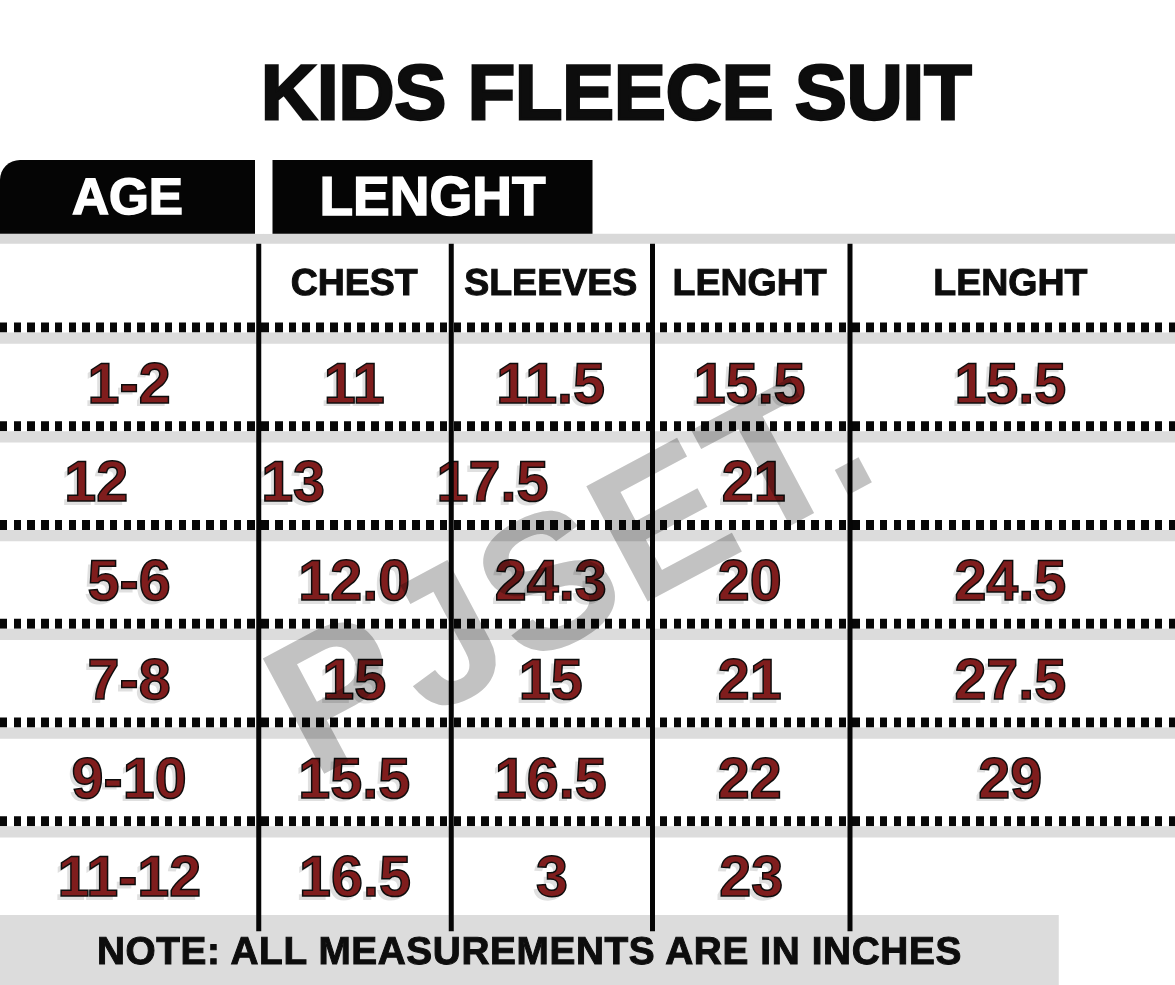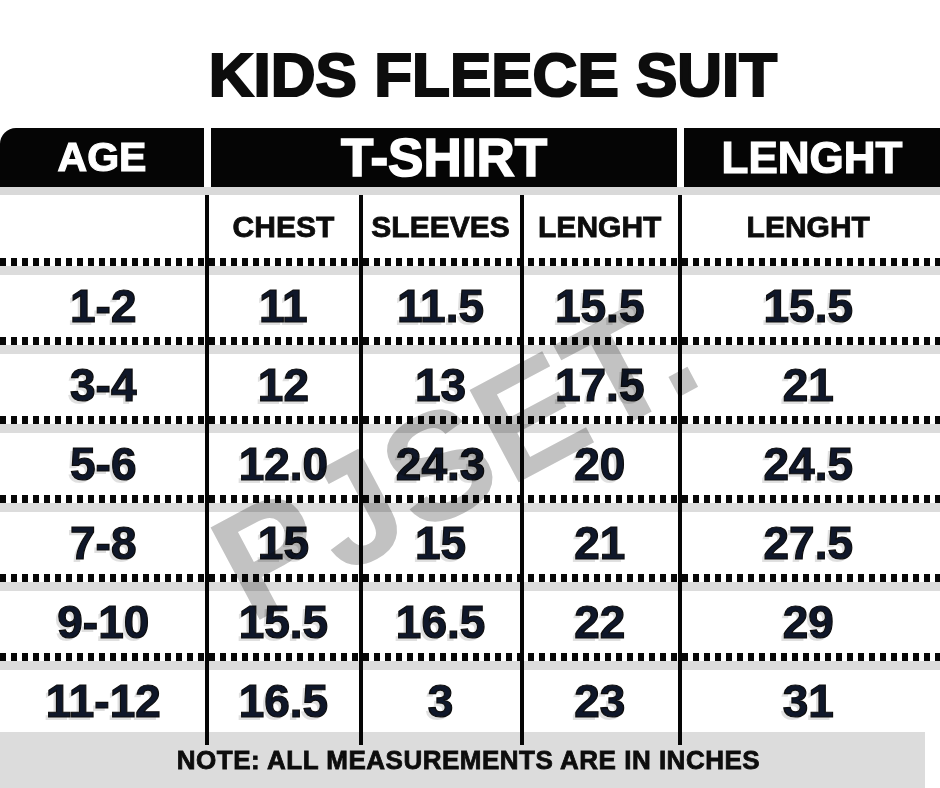--- a/index.html
+++ b/index.html
@@ -27,39 +27,39 @@
   .hdr .c-age{width:204px;border-radius:16px 0 0 0;font-size:41px;-webkit-text-stroke:1.2px #fff;}
   .hdr .c-tshirt{width:466px;font-size:53px;-webkit-text-stroke:1.6px #fff;}
   .hdr .c-trouser{width:256px;font-size:44px;-webkit-text-stroke:1.2px #fff;}
   .hdr-shadow{height:8px;width:940px;background:#d9d9d9;}
   
   .cols{display:flex;width:938px;}
   .c1{width:207px;}.c2{width:154px;}.c3{width:161px;}.c4{width:158px;}.c5{width:260px;}
   .cols div{display:flex;align-items:center;justify-content:center;text-align:center;}
   .subhdr{height:63px;font-weight:bold;font-size:30px;color:#0d0d0d;}
   .subhdr div{-webkit-text-stroke:0.8px #0d0d0d;}
-  .row{height:62px;font-weight:bold;font-size:46px;color:#0f172a;}
+  .row{height:62px;font-weight:bold;font-size:46px;color:#7f1d1d;}
   .row div{
     -webkit-text-stroke:1.2px #0d0d0d;
     text-shadow:-3px 3px 0 rgba(0,0,0,0.12);
     white-space:nowrap;
   }
   
   .sep{height:17px;width:940px;}
   .sep .dots{height:8px;background-image:repeating-linear-gradient(90deg,#070707 0 6px,#ffffff 6px 11px);}
   .sep .shade{height:9px;background:#dcdcdc;}
   
   .vline{position:absolute;top:67px;height:550px;width:4px;background:#050505;z-index:2;}
   .vl1{left:205px;}.vl2{left:359px;}.vl3{left:520px;}.vl4{left:678px;}
   
   .note{
-    height:57px;width:913px;background:#dcdcdc;
+    height:57px;width:847px;background:#dcdcdc;
     display:flex;align-items:center;justify-content:center;
-    font-weight:bold;font-size:26px;color:#0d0d0d;letter-spacing:0.5px;
-    -webkit-text-stroke:0.8px #0d0d0d;white-space:nowrap;padding-left:12px;
+    font-weight:bold;font-size:31px;color:#0d0d0d;letter-spacing:0.5px;
+    -webkit-text-stroke:0.8px #0d0d0d;white-space:nowrap;
   }
   
   .watermark{
     position:absolute;left:100px;top:380px;width:710px;
     text-align:center;
     transform:rotate(-28deg);
     font-size:152px;font-weight:bold;letter-spacing:2px;
     color:#c2c2c2;
     mix-blend-mode:multiply;
     z-index:5;pointer-events:none;line-height:1;
@@ -69,21 +69,20 @@
 </head>
 <body>
 
 <div class="title">KIDS FLEECE SUIT</div>
 
 <div class="table">
 
   <div class="hdr">
     <div class="cell c-age">AGE</div>
     <div class="gap"></div>
-    <div class="cell c-tshirt">T-SHIRT</div>
     <div class="gap"></div>
     <div class="cell c-trouser">LENGHT</div>
   </div>
   <div class="hdr-shadow"></div>
 
   <div class="cols subhdr">
     <div class="c1"></div>
     <div class="c2">CHEST</div>
     <div class="c3">SLEEVES</div>
     <div class="c4">LENGHT</div>
@@ -100,21 +99,20 @@
     <div class="c3">11.5</div>
     <div class="c4">15.5</div>
     <div class="c5">15.5</div>
   </div>
 
   <div class="sep">
       <div class="dots"></div>
       <div class="shade"></div>
     </div>
   <div class="cols row">
-    <div class="c1">3-4</div>
     <div class="c2">12</div>
     <div class="c3">13</div>
     <div class="c4">17.5</div>
     <div class="c5">21</div>
   </div>
 
   <div class="sep">
       <div class="dots"></div>
       <div class="shade"></div>
     </div>
@@ -152,21 +150,20 @@
 
   <div class="sep">
       <div class="dots"></div>
       <div class="shade"></div>
     </div>
   <div class="cols row">
     <div class="c1">11-12</div>
     <div class="c2">16.5</div>
     <div class="c3">3</div>
     <div class="c4">23</div>
-    <div class="c5">31</div>
   </div>
 
   <div class="note">NOTE: ALL MEASUREMENTS ARE IN INCHES</div>
 
   <div class="vline vl1"></div>
   <div class="vline vl2"></div>
   <div class="vline vl3"></div>
   <div class="vline vl4"></div>
 </div>
 

